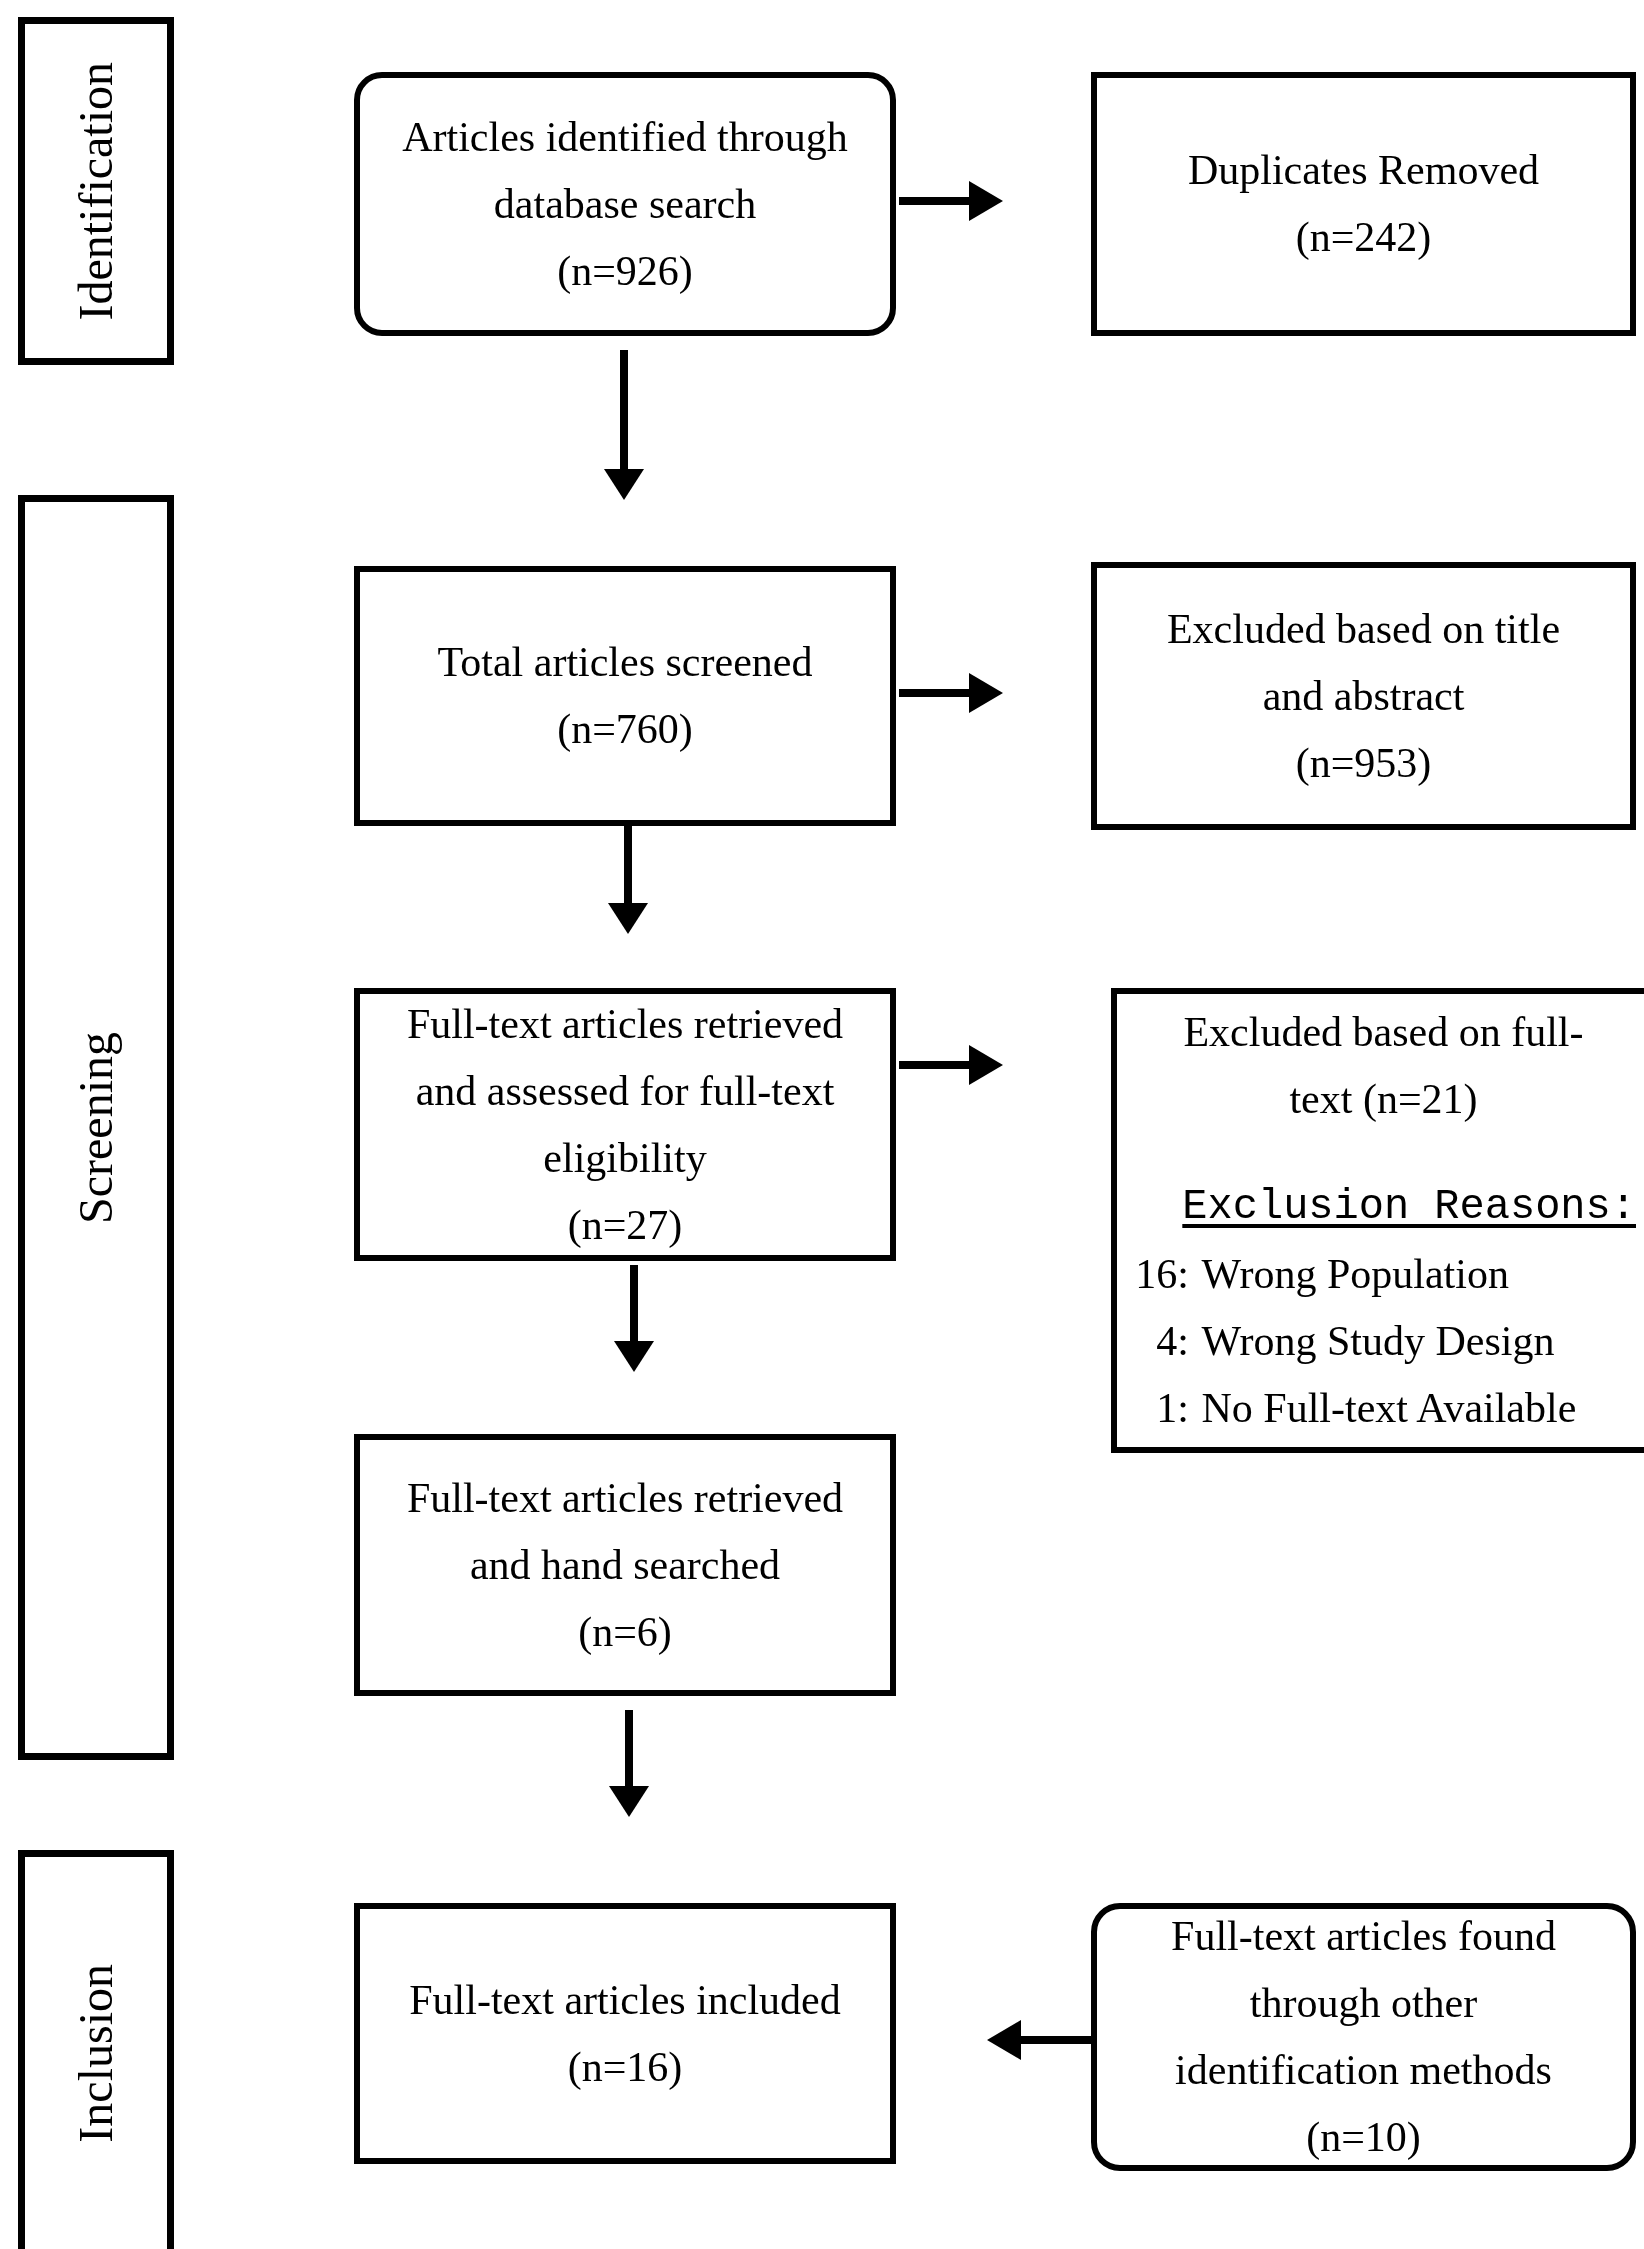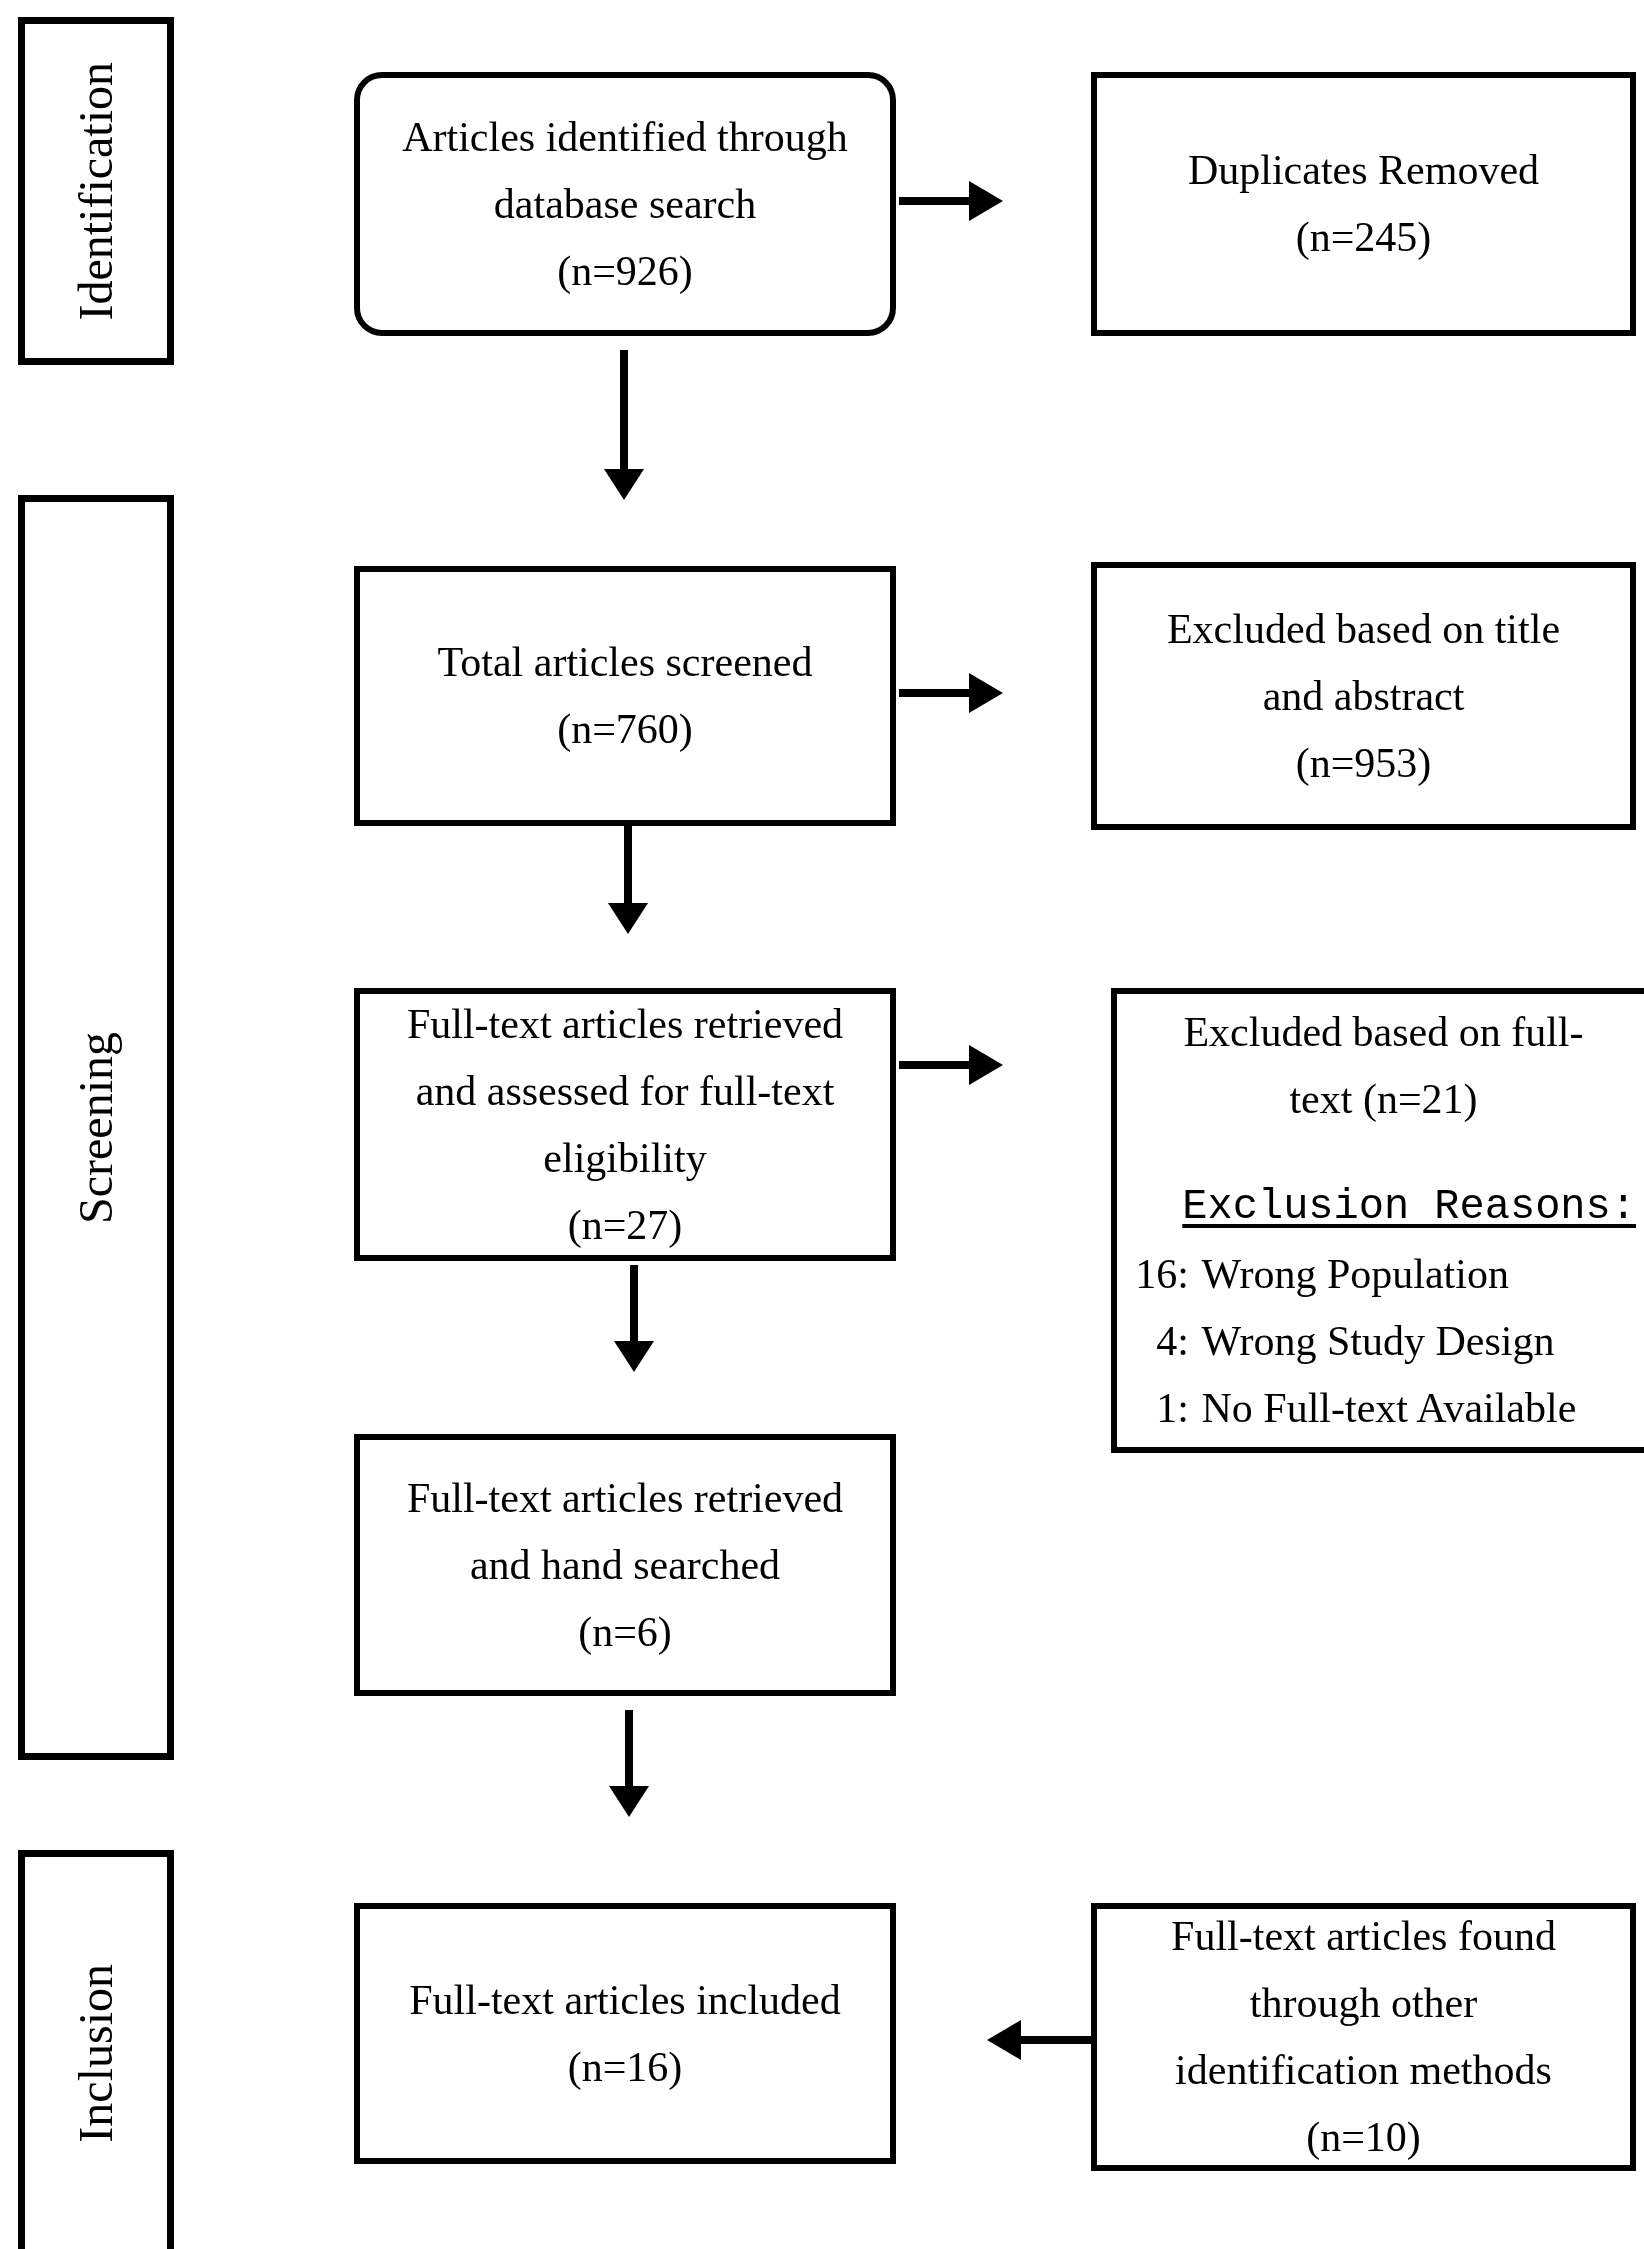--- a/index.html
+++ b/index.html
@@ -149,21 +149,21 @@
 (n=6)</span>
   </div>
 
   <div class="flow-box" style="left:354px; top:1903px; width:542px; height:261px;">
     <span class="btext">Full-text articles included
 (n=16)</span>
   </div>
 
   <div class="flow-box" style="left:1091px; top:72px; width:545px; height:264px;">
     <span class="btext">Duplicates Removed
-(n=245)</span>
+(n=242)</span>
   </div>
 
   <div class="flow-box" style="left:1091px; top:562px; width:545px; height:268px;">
     <span class="btext">Excluded based on title
 and abstract
 (n=953)</span>
   </div>
 
   <div class="flow-box detail" style="left:1091px; top:988px; width:545px; height:465px;">
     <div class="btitle">Excluded based on full-
@@ -177,21 +177,21 @@
     <div class="reason-row">
       <span class="reason-count">4:</span>
       <span class="reason-label">Wrong Study Design</span>
     </div>
     <div class="reason-row">
       <span class="reason-count">1:</span>
       <span class="reason-label">No Full-text Available</span>
     </div>
   </div>
 
-  <div class="flow-box" style="left:1091px; top:1903px; width:545px; height:268px;">
+  <div class="flow-box" style="left:1091px; top:1903px; width:545px; height:268px;border-radius:29px;">
     <span class="btext">Full-text articles found
 through other
 identification methods
 (n=10)</span>
   </div>
 
   <div class="arrow right" style="left:899px; top:181px; width:105px; height:41px;">
     <div class="shaft"></div>
     <div class="head"></div>
   </div>

